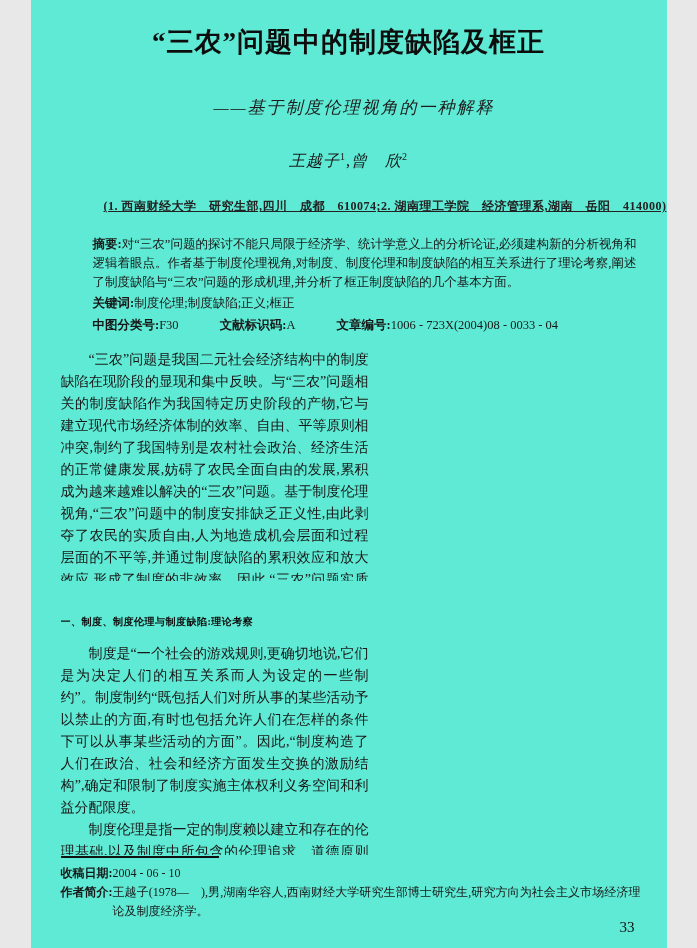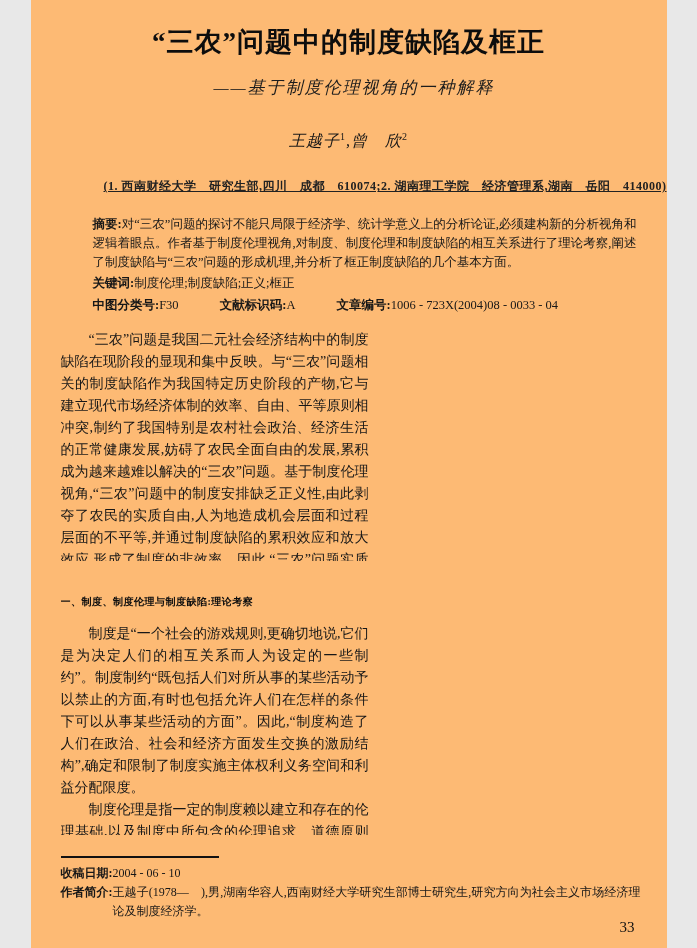--- a/index.html
+++ b/index.html
@@ -2,36 +2,36 @@
 <html><head>
 <meta charset="utf-8">
 <style>
   * { margin: 0; padding: 0; box-sizing: border-box; }
   html, body { background: #e8e8e8; }
   .page {
     position: relative;
     width: 636px;
     height: 948px;
     margin: 0 auto;
-    background: #fdba74;
+    background: #5eead4;
     color: #171717;
     font-family: "Liberation Serif", "DejaVu Serif", serif;
     overflow: hidden;
   }
   
   .article-title {
     padding-top: 24px;
     text-align: center;
     font-size: 27px;
     font-weight: bold;
     letter-spacing: 1px;
     color: #0d0d0d;
   }
   .article-subtitle {
-    margin-top: 16px;
+    margin-top: 36px;
     text-align: center;
     font-size: 17px;
     font-style: italic;
     letter-spacing: 2px;
     color: #1c1c1c;
     padding-left: 11px;
   }
   .authors-line {
     margin-top: 32px;
     text-align: center;

